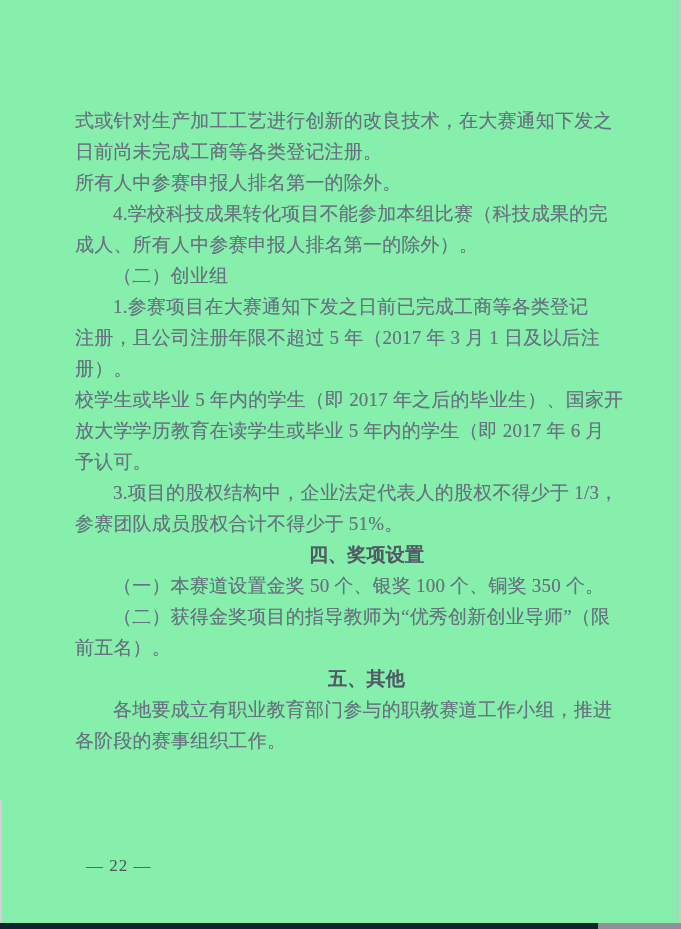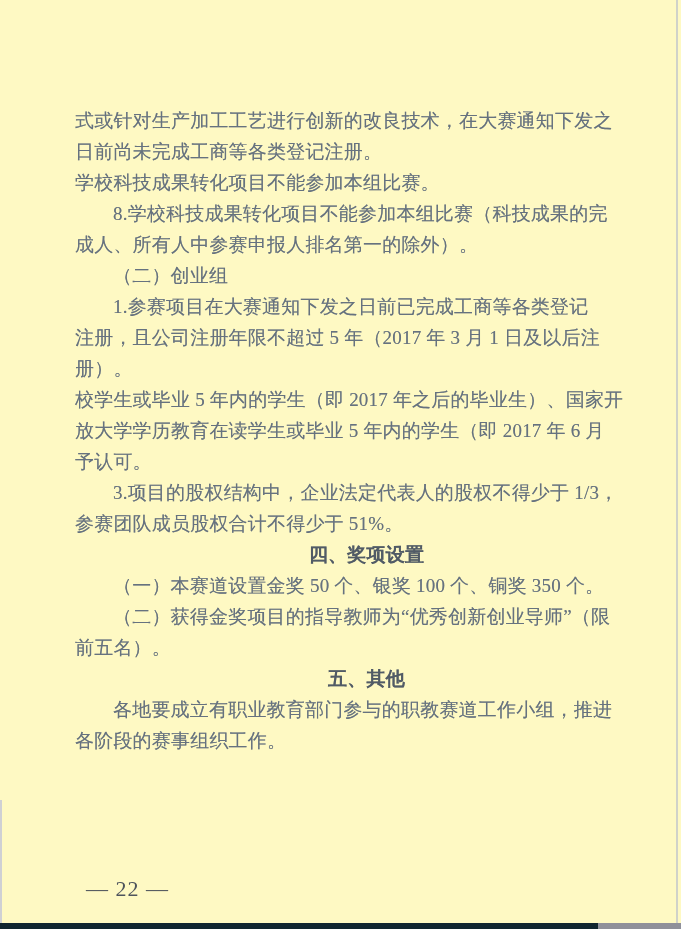--- a/index.html
+++ b/index.html
@@ -4,21 +4,21 @@
 <style>
   html, body {
     margin: 0;
     padding: 0;
     background: #ffffff;
   }
   .page {
     position: relative;
     width: 681px;
     height: 929px;
-    background: #fef9c3;
+    background: #86efac;
     overflow: hidden;
     font-family: "Liberation Serif", "DejaVu Serif", serif;
   }
   
   .text-block {
     position: absolute;
     left: 75px;
     top: 105px;
     width: 545px;
   }
@@ -39,25 +39,24 @@
     font-weight: bold;
     color: #515b66;
     text-shadow: 0 0 0.5px rgba(81,91,102,0.6);
     text-align: center;
   }
   
   .footer-page-num {
     position: absolute;
     left: 86px;
     top: 856px;
-    font-size: 22px;
+    font-size: 17px;
     letter-spacing: 1px;
     color: #4e545c;
     font-family: "Liberation Serif", "DejaVu Serif", serif;
-    margin-top: 20px;
   }
   
   .scan-right-line {
     position: absolute;
     left: 676px;
     top: 0;
     width: 2px;
     height: 923px;
     background: #c0c4cb;
     opacity: 0.75;
@@ -90,22 +89,22 @@
   }
 </style>
 </head>
 <body>
 
 <div class="page">
 
   <div class="text-block">
     <div class="line">式或针对生产加工工艺进行创新的改良技术，在大赛通知下发之</div>
     <div class="line">日前尚未完成工商等各类登记注册。</div>
-    <div class="line">学校科技成果转化项目不能参加本组比赛。</div>
-    <div class="line indent">8.学校科技成果转化项目不能参加本组比赛（科技成果的完</div>
+    <div class="line">所有人中参赛申报人排名第一的除外。</div>
+    <div class="line indent">4.学校科技成果转化项目不能参加本组比赛（科技成果的完</div>
     <div class="line">成人、所有人中参赛申报人排名第一的除外）。</div>
     <div class="line indent">（二）创业组</div>
     <div class="line indent">1.参赛项目在大赛通知下发之日前已完成工商等各类登记</div>
     <div class="line">注册，且公司注册年限不超过 5 年（2017 年 3 月 1 日及以后注</div>
     <div class="line">册）。</div>
     <div class="line">校学生或毕业 5 年内的学生（即 2017 年之后的毕业生）、国家开</div>
     <div class="line">放大学学历教育在读学生或毕业 5 年内的学生（即 2017 年 6 月</div>
     <div class="line">予认可。</div>
     <div class="line indent">3.项目的股权结构中，企业法定代表人的股权不得少于 1/3，</div>
     <div class="line">参赛团队成员股权合计不得少于 51%。</div>

